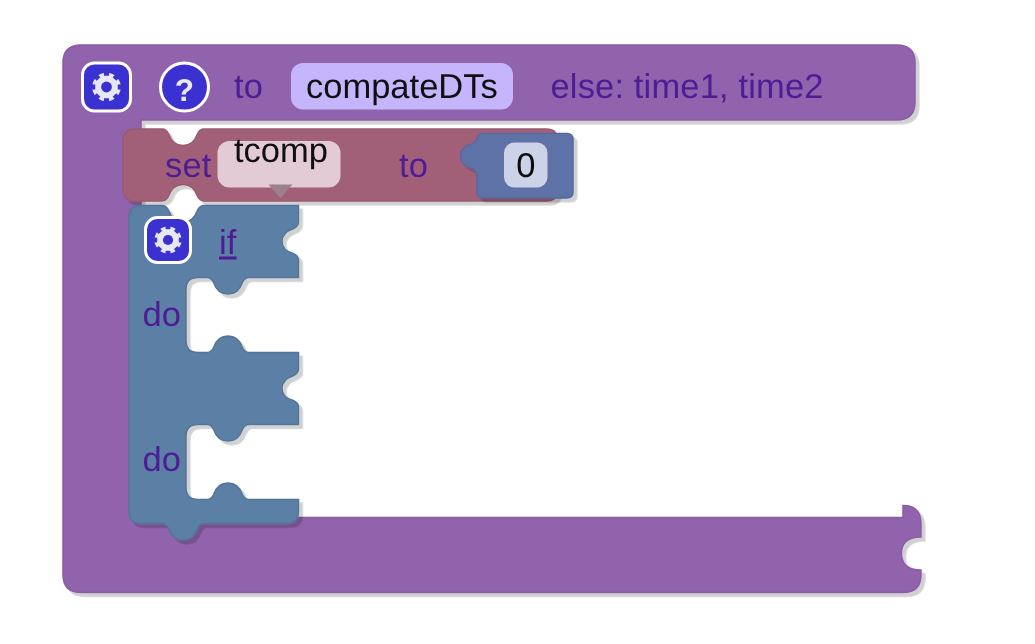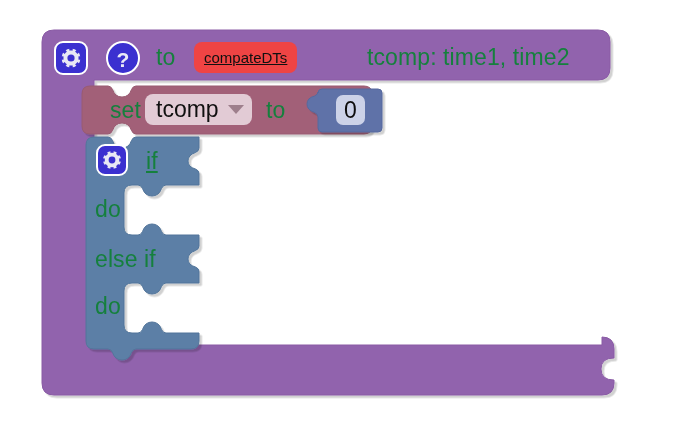--- a/index.html
+++ b/index.html
@@ -23,53 +23,53 @@
     height: 429px;
   }
 
   
   .ov {
     position: absolute;
     white-space: nowrap;
   }
 
   .lbl {
-    color: #15803d;
+    color: #4c1d95;
     font-size: 23px;
     line-height: 1;
     letter-spacing: 0.1px;
   }
 
   .field {
     position: absolute;
     display: flex;
     align-items: center;
     justify-content: center;
     border-radius: 9px;
     box-sizing: border-box;
   }
 
   .field-name {
-    background: #ef4444;
+    background: #c4b5fd;
     color: #101010;
-    font-size: 15px;
+    font-size: 23px;
     padding: 0 10px;
     height: 31px;
     border-radius: 8px;
-    text-decoration: underline;
   }
 
   .field-drop {
     background: #e2cbd5;
     color: #101010;
     font-size: 23px;
     height: 31px;
     border-radius: 8px;
     padding: 0 8px 0 11px;
     gap: 9px;
+    flex-direction: column;
   }
 
   .field-num {
     background: #ccd2e8;
     color: #0d0d0d;
     font-size: 23px;
     height: 30px;
     min-width: 29px;
     border-radius: 7px;
     padding: 0 7px;
@@ -277,35 +277,34 @@
           <rect x="7.2" y="-1.6" width="4.8" height="3.2"></rect>
         </g>
       </g>
     </g>
   </svg>
 
   <div class="ov lbl" style="left:156px; top:46px;">to</div>
 
   <div class="field field-name" style="left:194px; top:42px;">compateDTs</div>
 
-  <div class="ov lbl" style="left:367px; top:46px;">tcomp: time1, time2</div>
+  <div class="ov lbl" style="left:367px; top:46px;">else: time1, time2</div>
 
   <div class="ov lbl" style="left:110px; top:99px;">set</div>
 
   <div class="field field-drop" style="left:145px; top:94px;">
     <span>tcomp</span>
     <span class="caret"></span>
   </div>
 
   <div class="ov lbl" style="left:266px; top:99px;">to</div>
 
   <div class="field field-num" style="left:336px; top:95px;">0</div>
 
   <div class="ov lbl" style="left:146px; top:150px;text-decoration:underline;">if</div>
 
   <div class="ov lbl" style="left:95px; top:198px;">do</div>
 
-  <div class="ov lbl" style="left:95px; top:248px;">else if</div>
 
   <div class="ov lbl" style="left:95px; top:295px;">do</div>
 
 
 </div>
 
 </body></html>

